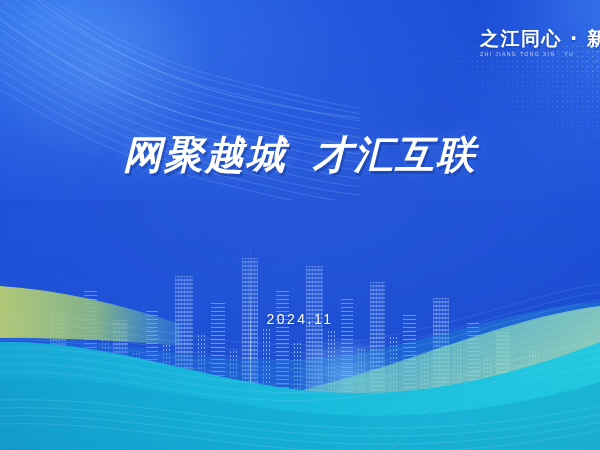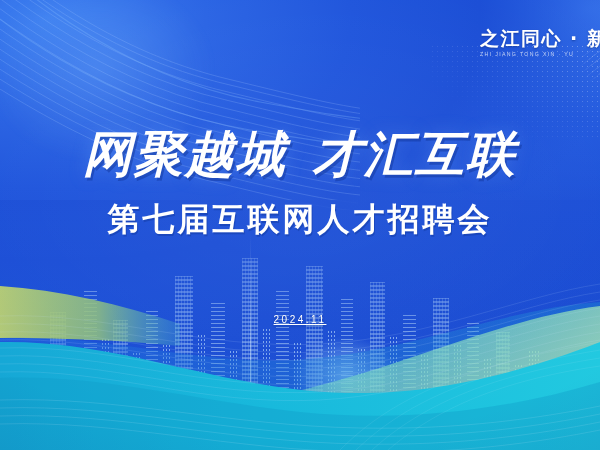--- a/index.html
+++ b/index.html
@@ -132,21 +132,21 @@
   }
 
   
   .title{
     position:absolute;left:0;right:0;top:128px;
     text-align:center;
     color:#ffffff;
     font-family:"DejaVu Sans","Liberation Sans",sans-serif;
     font-weight:bold;
     font-style:italic;
-    font-size:49px;
+    font-size:39px;
     line-height:54px;
     letter-spacing:2px;
     white-space:nowrap;
     text-shadow:2px 3px 0 rgba(16,52,150,.45), 0 0 18px rgba(140,190,255,.28);
   }
   .title .gap{display:inline-block;width:26px;}
 
   .subtitle{
     position:absolute;left:0;right:0;top:200px;
     text-align:center;
@@ -161,25 +161,24 @@
   }
 
   .meta{
     position:absolute;left:0;right:0;top:310px;
     text-align:center;
   }
   .meta .date{
     display:block;
     color:#ffffff;
     font-family:"Liberation Sans",sans-serif;
-    font-size:10px;
+    font-size:14px;
     letter-spacing:2.5px;
     line-height:19px;
     text-shadow:0 1px 3px rgba(10,40,120,.55);
-    text-decoration:underline;
   }
   .meta .place{
     display:block;
     color:#ffffff;
     font-family:"DejaVu Sans","Liberation Sans",sans-serif;
     font-size:12.5px;
     letter-spacing:1.5px;
     line-height:20px;
     margin-top:4px;
     text-shadow:0 1px 3px rgba(10,40,120,.55);
@@ -330,19 +329,18 @@
       </g>
     </svg>
   </div>
 
   <div class="bg-vign"></div>
 
   <div class="title">
     <span>网聚越城</span><span class="gap"></span><span>才汇互联</span>
   </div>
 
-  <div class="subtitle">第七届互联网人才招聘会</div>
 
   <div class="meta">
     <span class="date">2024.11</span>
   </div>
 
 </div>
 
 </body></html>

